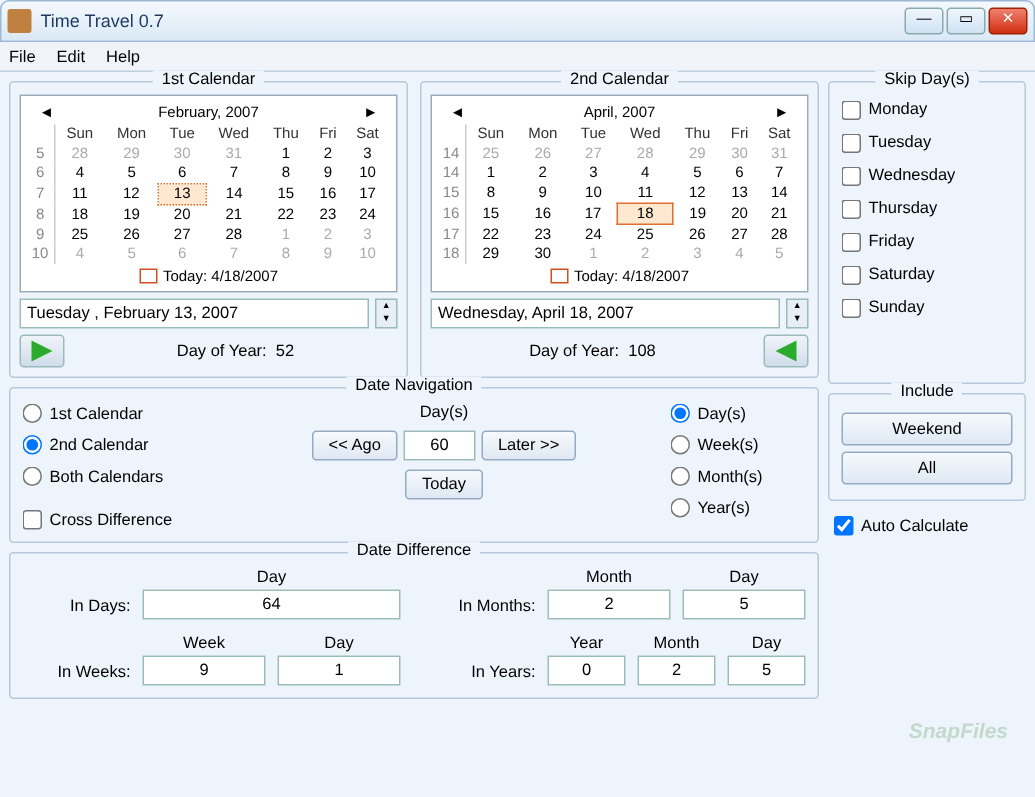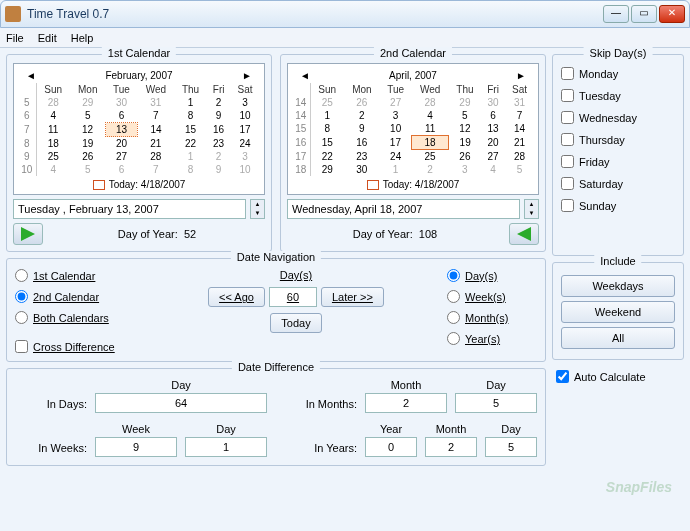--- a/index.html
+++ b/index.html
@@ -35,42 +35,42 @@
 .date-row { display: flex; align-items: center; gap: 4px; margin-top: 4px; }
 .date-input { border: 1px solid #9bb; background: #fff; height: 20px; padding: 0 4px; display: flex; align-items: center; flex: 1; font-size: 11px; }
 .spin { width: 15px; height: 20px; border: 1px solid #9bb; background: #e8eef6; display: flex; flex-direction: column; }
 .spin div { flex: 1; text-align: center; font-size: 6px; line-height: 9px; cursor: pointer; }
 .doy-row { display: flex; align-items: center; margin-top: 4px; gap: 6px; }
 .doy-btn { width: 30px; height: 22px; background: linear-gradient(#f0f4fa,#d0dceb); border: 1px solid #9bb; border-radius: 3px; display: flex; align-items: center; justify-content: center; cursor: pointer; }
 .arrow-g { width: 0; height: 0; border-top: 7px solid transparent; border-bottom: 7px solid transparent; }
 .arrow-g.right { border-left: 14px solid #2bab2b; }
 .arrow-g.left { border-right: 14px solid #2bab2b; }
 .doy-label { flex: 1; text-align: center; }
-.nav-group { padding: 10px 8px 8px; text-decoration: underline; }
+.nav-group { padding: 10px 8px 8px; }
 .nav-grid { display: flex; gap: 14px; align-items: flex-start; }
 .radio-col { width: 130px; display: flex; flex-direction: column; gap: 8px; }
 .radio-col2 { width: 90px; display: flex; flex-direction: column; gap: 8px; }
 .radio-item { display: flex; align-items: center; gap: 5px; }
 .radio-item input { margin: 0; }
 .center-col { flex: 1; text-align: center; }
 .days-hdr { margin-bottom: 6px; }
 .btn { background: linear-gradient(#f6f9fd,#dfe8f3); border: 1px solid #94a9c2; border-radius: 3px; padding: 3px 10px; cursor: pointer; font-size: 11px; font-family: inherit; }
 .num-input { width: 48px; height: 20px; border: 1px solid #9bb; text-align: center; font-size: 11px; font-family: inherit; }
 .days-ctrls { display: flex; gap: 4px; justify-content: center; align-items: center; margin-bottom: 6px; }
 .cross-row { margin-top: 8px; display: flex; align-items: center; gap: 5px; }
 .diff-group { padding: 10px 8px 8px; }
 .diff-grid { display: flex; gap: 18px; }
 .diff-col { flex: 1; display: flex; flex-direction: column; gap: 10px; }
 .diff-row { display: flex; align-items: flex-end; gap: 8px; }
 .diff-label { width: 72px; text-align: right; padding-bottom: 3px; }
 .diff-cell { flex: 1; text-align: center; }
 .diff-hdr { font-size: 11px; margin-bottom: 2px; }
 .diff-val { border: 1px solid #9bb; background: #fff; height: 20px; line-height: 18px; }
 .skip-list { display: flex; flex-direction: column; gap: 9px; padding: 4px 2px; }
-.chk-item { display: flex; align-items: center; gap: 5px; }
+.chk-item { display: flex; align-items: flex-start; gap: 5px; }
 .chk-item input { margin: 0; }
 .include-btns { display: flex; flex-direction: column; gap: 4px; padding: 4px 2px; }
 .include-btns button { height: 22px; }
 .auto-row { display: flex; align-items: center; gap: 5px; margin-top: 10px; padding-left: 4px; }
 .watermark { position: absolute; right: 18px; bottom: 36px; font-size: 14px; color: rgba(60,140,60,.25); font-style: italic; font-weight: bold; pointer-events: none; }
 </style>
 </head>
 <body>
 
 <div class="titlebar">
@@ -429,21 +429,20 @@
           </label>
           <label class="chk-item">
             <input type="checkbox" style="">
             <span>Sunday</span>
           </label>
         </div>
     </div>
     <div class="group">
       <div class="group-title">Include</div>
       <div class="include-btns">
-        <button class="btn">Weekdays</button>
         <button class="btn">Weekend</button>
         <button class="btn">All</button>
       </div>
     </div>
     <label class="auto-row">
         <input type="checkbox" checked="" style="">
         <span>Auto Calculate</span>
       </label>
   </div>
 </div>

